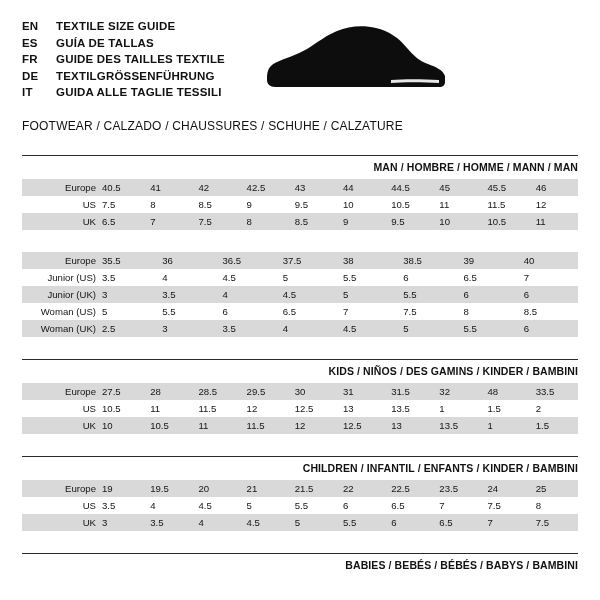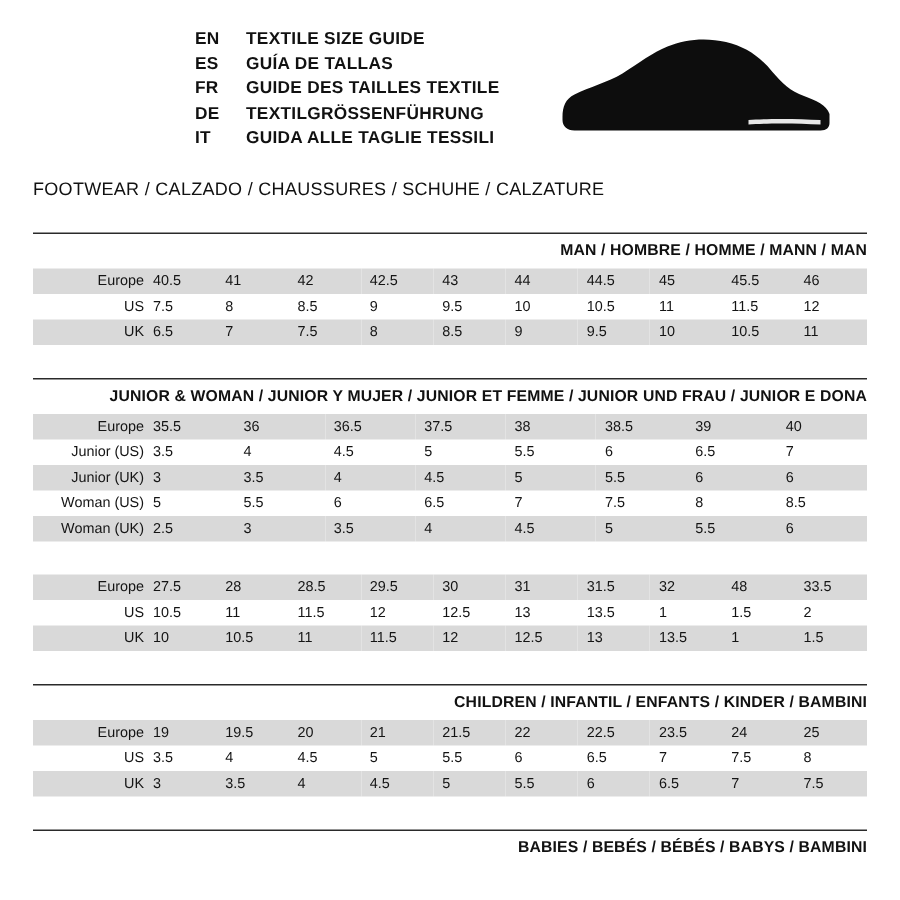--- a/index.html
+++ b/index.html
@@ -15,21 +15,21 @@
   .page {
     position: relative;
     width: 600px;
     height: 600px;
     padding: 18px 22px 0 22px;
   }
 
   
   .header {
     display: flex;
-    justify-content: flex-end;
+    justify-content: flex-start;
     align-items: flex-start;
     gap: 38px;
   }
   .lang-list {
     display: block;
   }
   .lang-row {
     display: flex;
     font-size: 11.5px;
     line-height: 16.5px;
@@ -160,21 +160,20 @@
         <td>9.5</td>
         <td>10</td>
         <td>10.5</td>
         <td>11</td>
       </tr>
     </tbody>
       </table>
   </div>
 
   <div class="group">
-    <div class="group-title">JUNIOR &amp; WOMAN / JUNIOR Y MUJER / JUNIOR ET FEMME / JUNIOR UND FRAU / JUNIOR E DONA</div>
     <table>
       <tbody>
           <tr class="shaded">
         <td class="rowhead">Europe</td>
         <td>35.5</td>
         <td>36</td>
         <td>36.5</td>
         <td>37.5</td>
         <td>38</td>
         <td>38.5</td>
@@ -223,20 +222,21 @@
         <td>4.5</td>
         <td>5</td>
         <td>5.5</td>
         <td>6</td>
       </tr>
     </tbody>
       </table>
   </div>
 
   <div class="group">
+    <div class="group-title">KIDS / NIÑOS / DES GAMINS / KINDER / BAMBINI</div>
     <table>
       <tbody>
           <tr class="shaded">
         <td class="rowhead">Europe</td>
         <td>27.5</td>
         <td>28</td>
         <td>28.5</td>
         <td>29.5</td>
         <td>30</td>
         <td>31</td>

